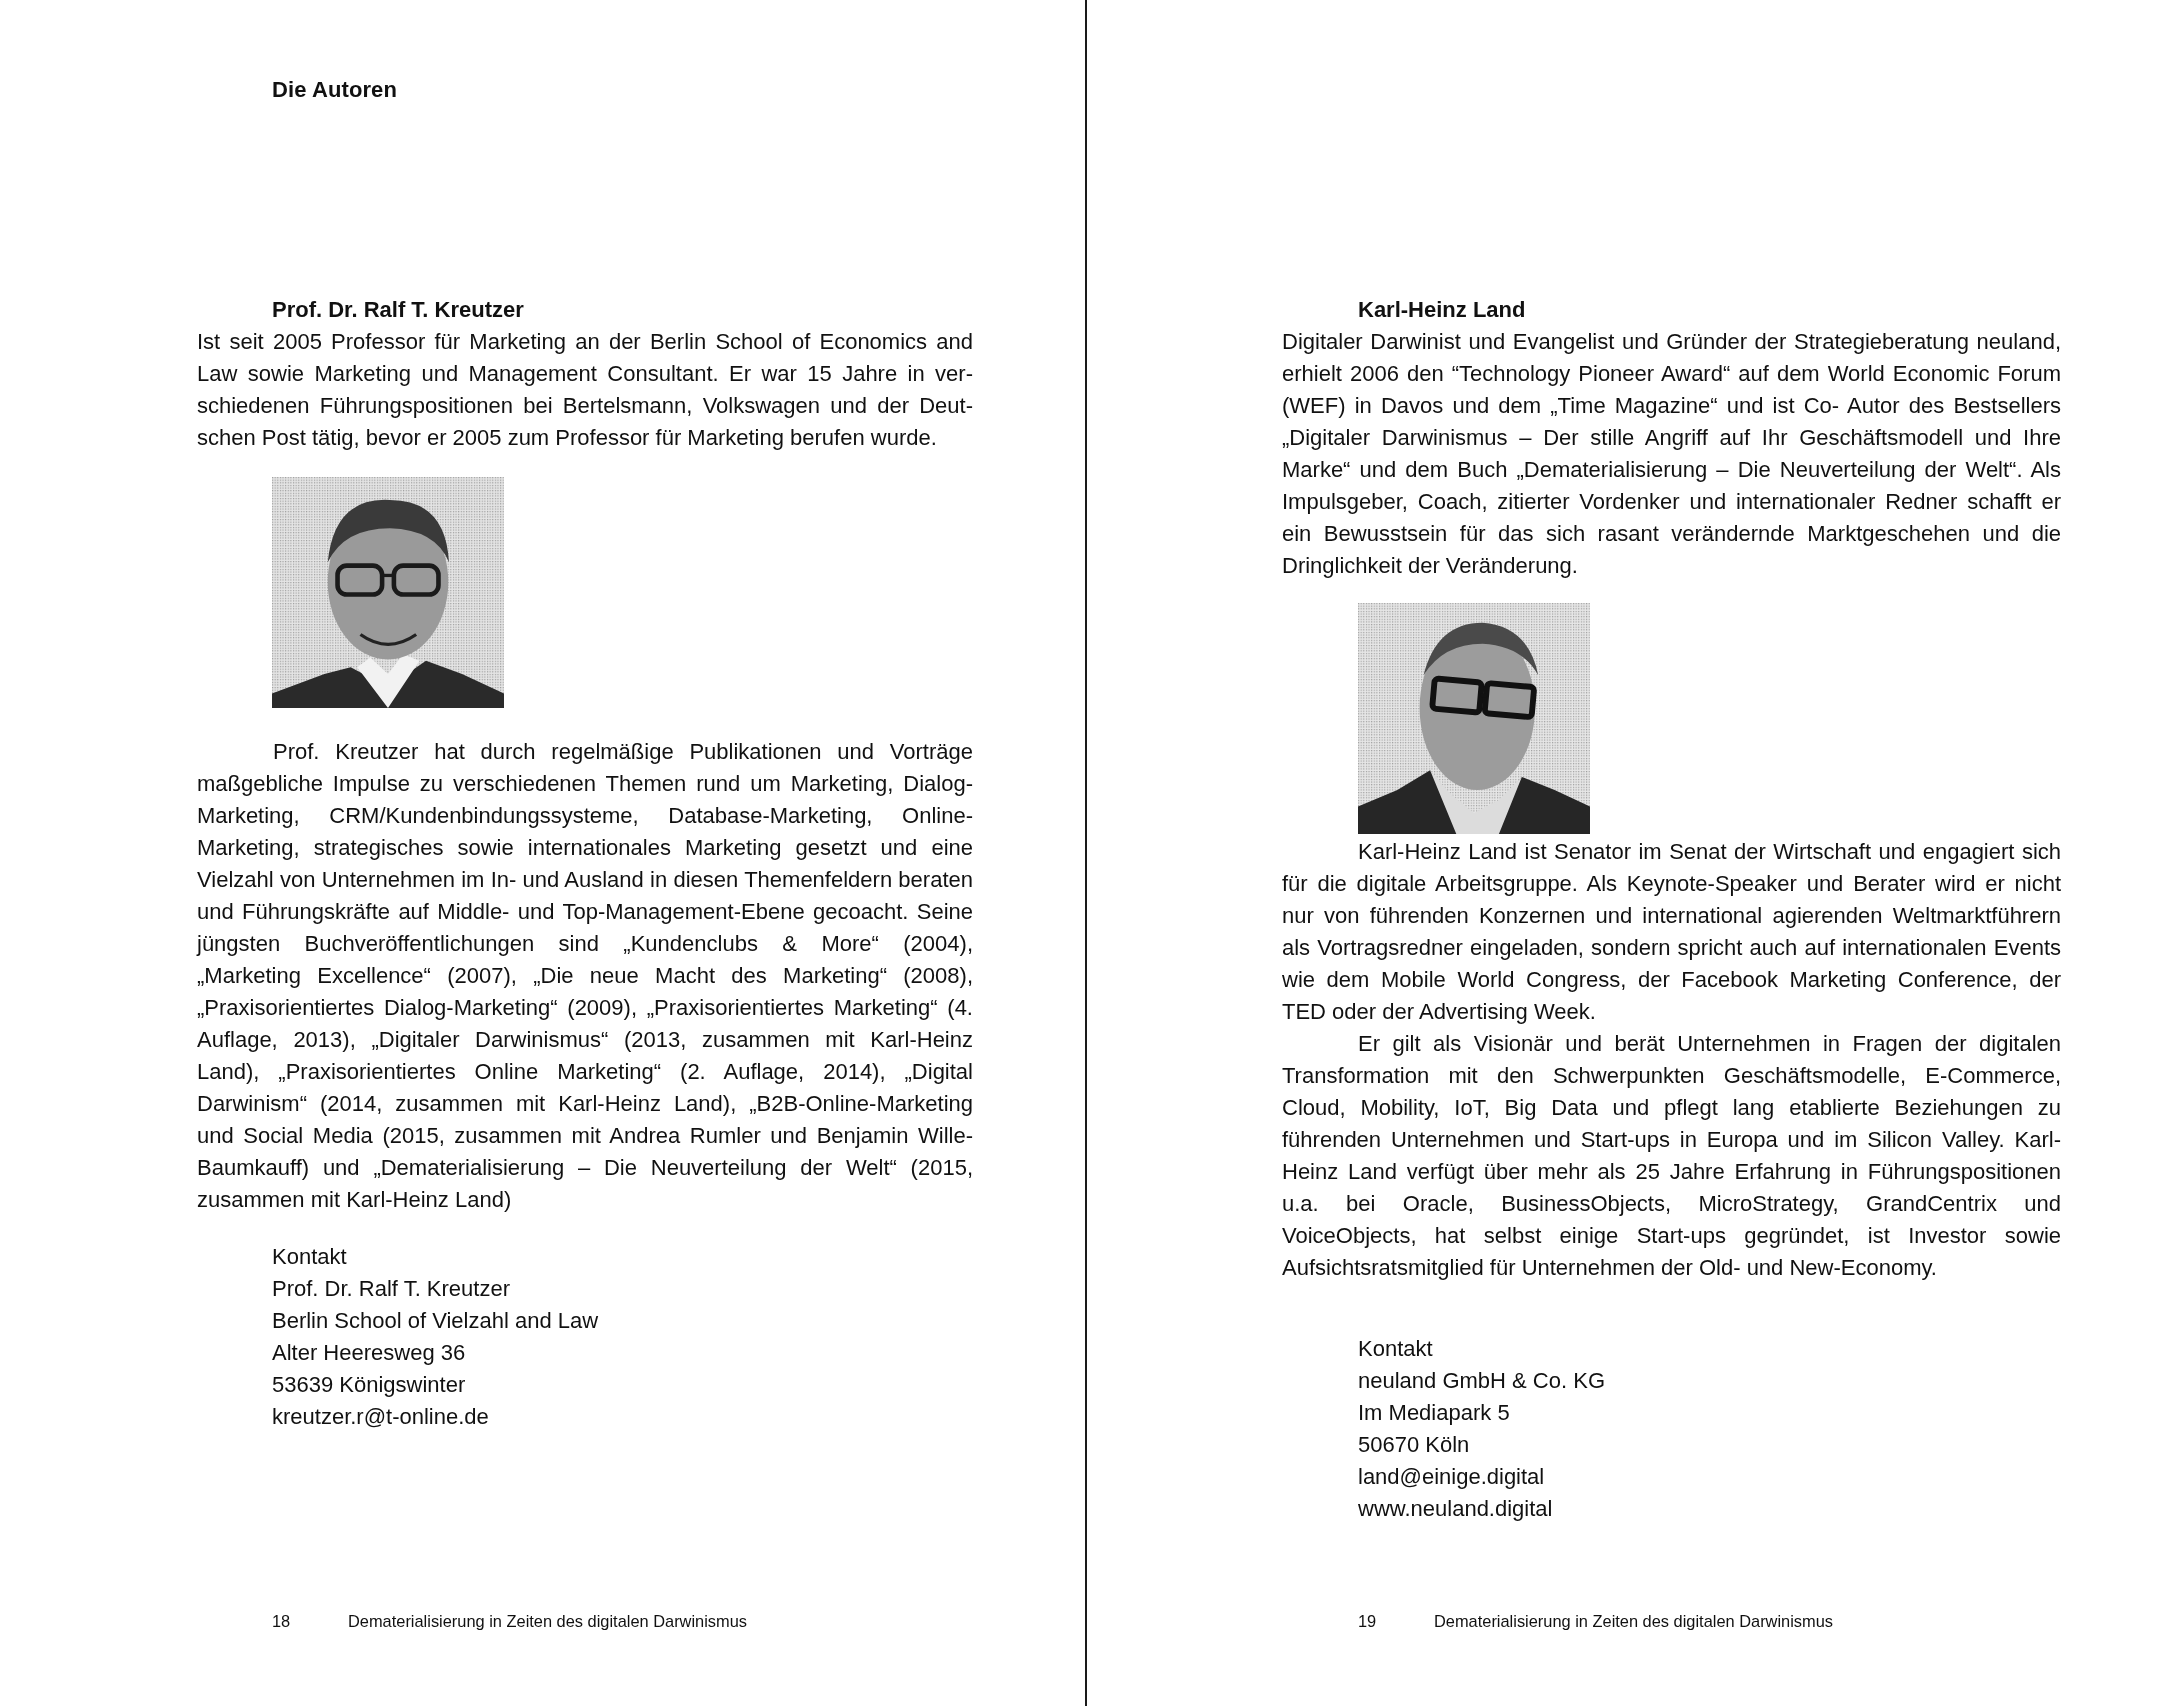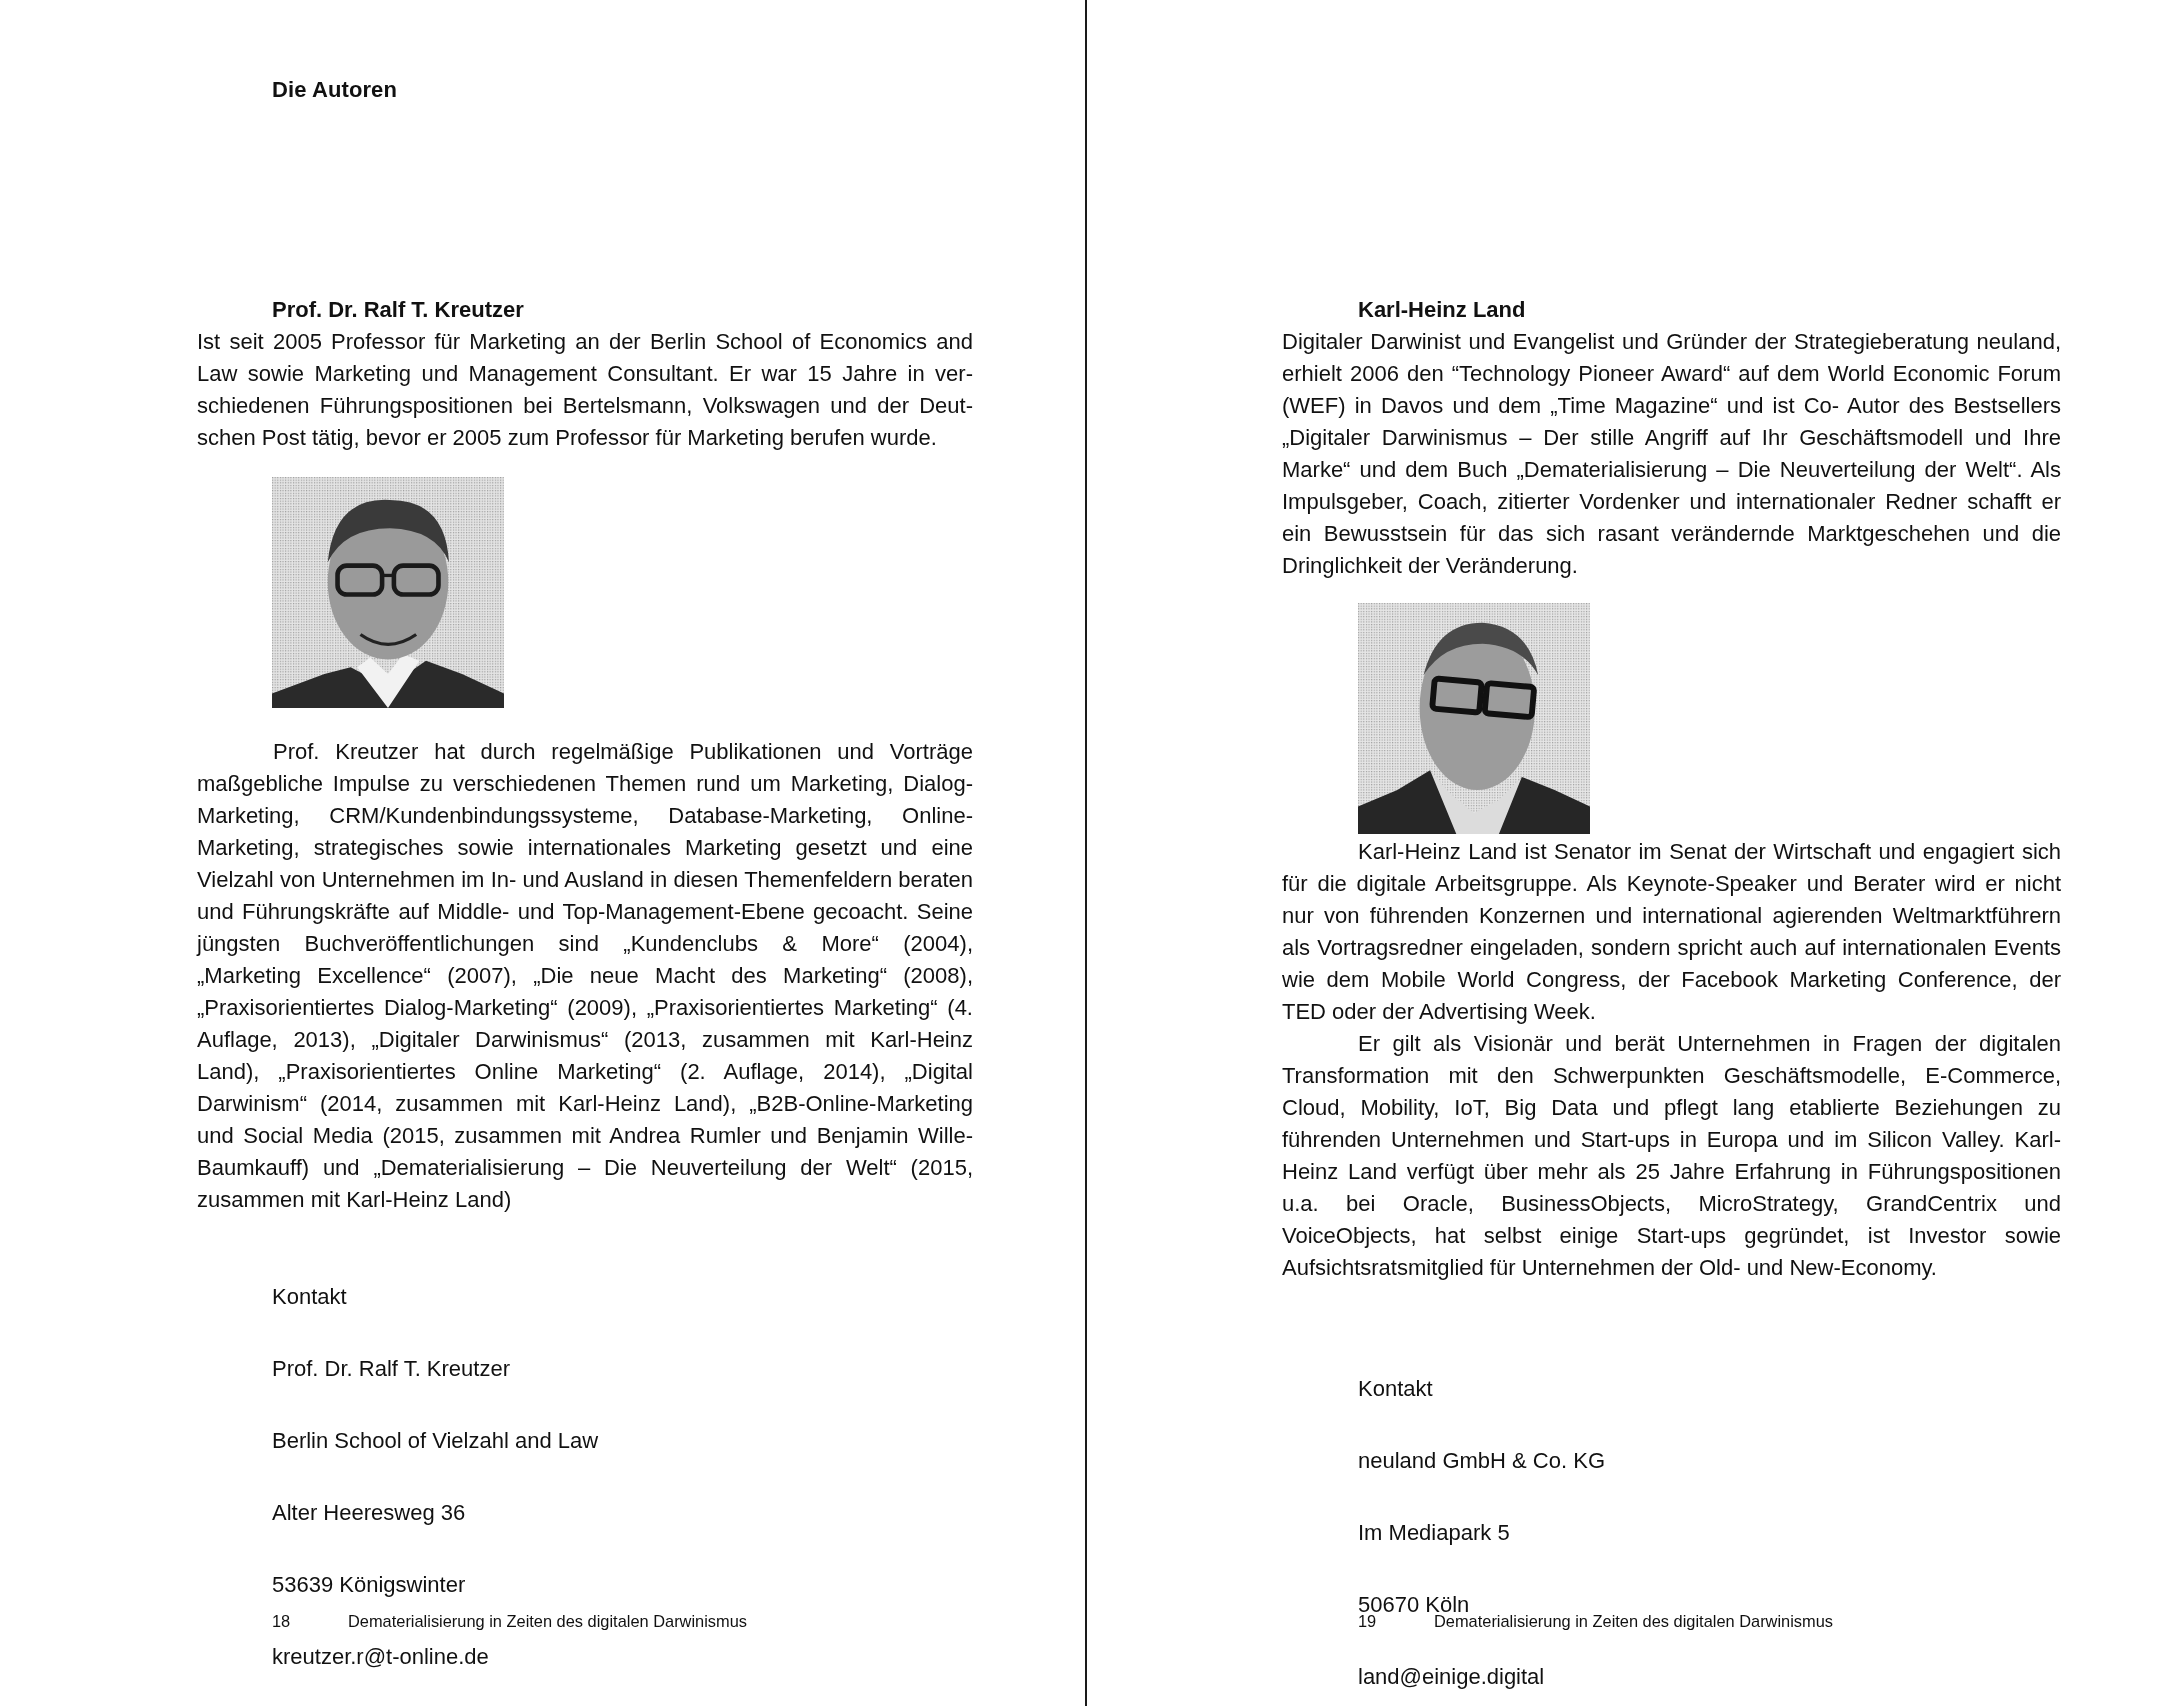--- a/index.html
+++ b/index.html
@@ -10,21 +10,21 @@
   .page-right { left: 1087px; width: 1086px; text-decoration: underline; }
   .divider { position: absolute; left: 1085px; top: 0; width: 2px; height: 1707px; background: #1a1a1a; }
   .section-title { position: absolute; left: 272px; top: 77px; font-size: 22px; font-weight: bold; letter-spacing: 0.1px; }
   .name { position: absolute; font-size: 22px; font-weight: bold; }
   .body { position: absolute; font-size: 22px; line-height: 32px; text-align: justify; text-align-last: left; hyphens: manual; }
   .body p { margin: 0; }
   .indent { text-indent: 76px; }
   .photo { position: absolute; width: 232px; height: 231px; overflow: hidden; background: #d9d9d9; }
   .photo svg { display: block; width: 100%; height: 100%; }
   .contact { position: absolute; font-size: 22px; line-height: 32px; }
-  .contact div { white-space: nowrap; margin-top: 40px; }
+  .contact div { white-space: nowrap; }
   .footer { position: absolute; top: 1612px; font-size: 16.4px; }
   .footer .num { position: absolute; left: 0; top: 0; }
   .footer .title { position: absolute; left: 76px; top: 0; white-space: nowrap; }
 </style>
 </head>
 <body>
 
 <div class="page page-left">
   <div class="section-title">Die Autoren</div>
 

